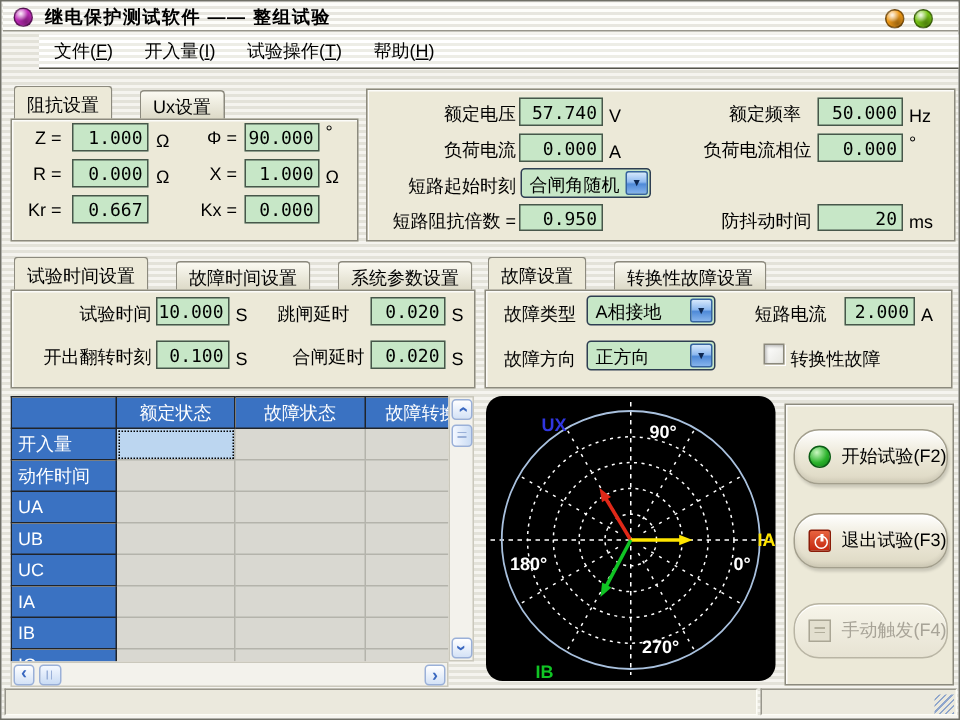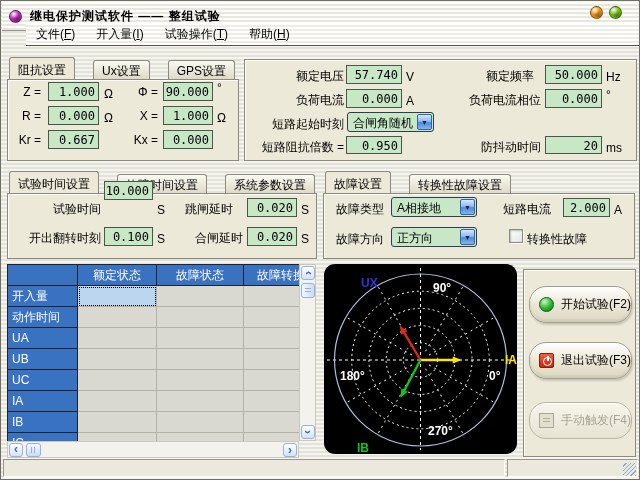--- a/index.html
+++ b/index.html
@@ -4,21 +4,21 @@
 <style>
   * { box-sizing: border-box; margin: 0; padding: 0; }
   html,body { width:640px; height:480px; }
   body { font-family:"Liberation Sans",sans-serif; font-size:12px; color:#000; position:relative; }
 
   .window { position:absolute; left:0; top:0; width:640px; height:480px; overflow:hidden;
     border:1px solid #6f6f66;
     background:repeating-linear-gradient(180deg,#f5f4ef 0 2px,#e3e2d9 2px 4px); }
 
   
-  .titlebar { position:absolute; left:1px; top:1px; width:637px; height:29px;
+  .titlebar { position:absolute; left:1px; top:1px; width:637px; height:19px;
     background:repeating-linear-gradient(180deg,#fdfdfa 0 2px,#e7e6df 2px 4px);
     border-bottom:1px solid #97958b; display:flex; align-items:center; }
   .orb { width:13px; height:13px; border-radius:50%; border:1px solid rgba(0,0,0,.45);
     background-image:radial-gradient(circle at 35% 28%, rgba(255,255,255,.95), rgba(255,255,255,0) 45%),
                      radial-gradient(circle at 68% 78%, rgba(0,0,0,.35), rgba(0,0,0,0) 60%); }
   .orb-app { background-color:var(--title-orb,#c02ab8); margin-left:7px; }
   .title-text { font-weight:bold; margin-left:8px; letter-spacing:1px; }
   .orb-orange { background-color:var(--btn-orange,#f09a18); position:absolute; right:36px; top:4px; }
   .orb-green  { background-color:var(--btn-green,#76c413); position:absolute; right:17px; top:4px; }
 
@@ -132,21 +132,20 @@
   <div class="menubar">
     <span class="menu-item"><span>文件(</span><span class="u">F</span><span>)</span></span>
     <span class="menu-item"><span>开入量(</span><span class="u">I</span><span>)</span></span>
     <span class="menu-item"><span>试验操作(</span><span class="u">T</span><span>)</span></span>
     <span class="menu-item"><span>帮助(</span><span class="u">H</span><span>)</span></span>
   </div>
 
   <div class="tabrow" style="left:8px; top:56px;">
     <span class="tab active">阻抗设置</span>
     <span class="tab">Ux设置</span>
-    <span class="tab">GPS设置</span>
   </div>
   <div class="pbody" style="left:6px; top:78px; width:232px; height:82px;"></div>
   <span class="lbl" style="left:10px; top:84px; width:30px;">Z =</span>
   <div class="fld" style="left:47px; top:81px; width:51px;">1.000</div>
   <span class="unit" style="left:103px; top:86px;">Ω</span>
   <span class="lbl" style="left:117px; top:84px; width:40px;">Φ =</span>
   <div class="fld" style="left:162px; top:81px; width:50px;">90.000</div>
   <span class="unit" style="left:216px; top:80px;">°</span>
   <span class="lbl" style="left:10px; top:108px; width:30px;">R =</span>
   <div class="fld" style="left:47px; top:105px; width:51px;">0.000</div>
@@ -185,21 +184,21 @@
   <div class="fld" style="left:544px; top:135px; width:57px; height:18px;">20</div>
   <span class="unit" style="left:605px; top:140px;">ms</span>
 
   <div class="tabrow" style="left:8px; top:170px;">
     <span class="tab active">试验时间设置</span>
     <span class="tab">故障时间设置</span>
     <span class="tab">系统参数设置</span>
   </div>
   <div class="pbody" style="left:6px; top:192px; width:310px; height:66px;"></div>
   <span class="lbl" style="left:52px; top:200px; width:48px;">试验时间</span>
-  <div class="fld" style="left:103px; top:180px; width:49px;">10.000</div>
+  <div class="fld" style="left:103px; top:197px; width:49px;">10.000</div>
   <span class="unit" style="left:156px; top:202px;">S</span>
   <span class="lbl" style="left:184px; top:200px; width:48px;">跳闸延时</span>
   <div class="fld" style="left:246px; top:197px; width:50px;">0.020</div>
   <span class="unit" style="left:300px; top:202px;">S</span>
   <span class="lbl" style="left:22px; top:229px; width:78px;">开出翻转时刻</span>
   <div class="fld" style="left:103px; top:226px; width:49px;">0.100</div>
   <span class="unit" style="left:156px; top:231px;">S</span>
   <span class="lbl" style="left:194px; top:229px; width:48px;">合闸延时</span>
   <div class="fld" style="left:246px; top:226px; width:50px;">0.020</div>
   <span class="unit" style="left:300px; top:231px;">S</span>

